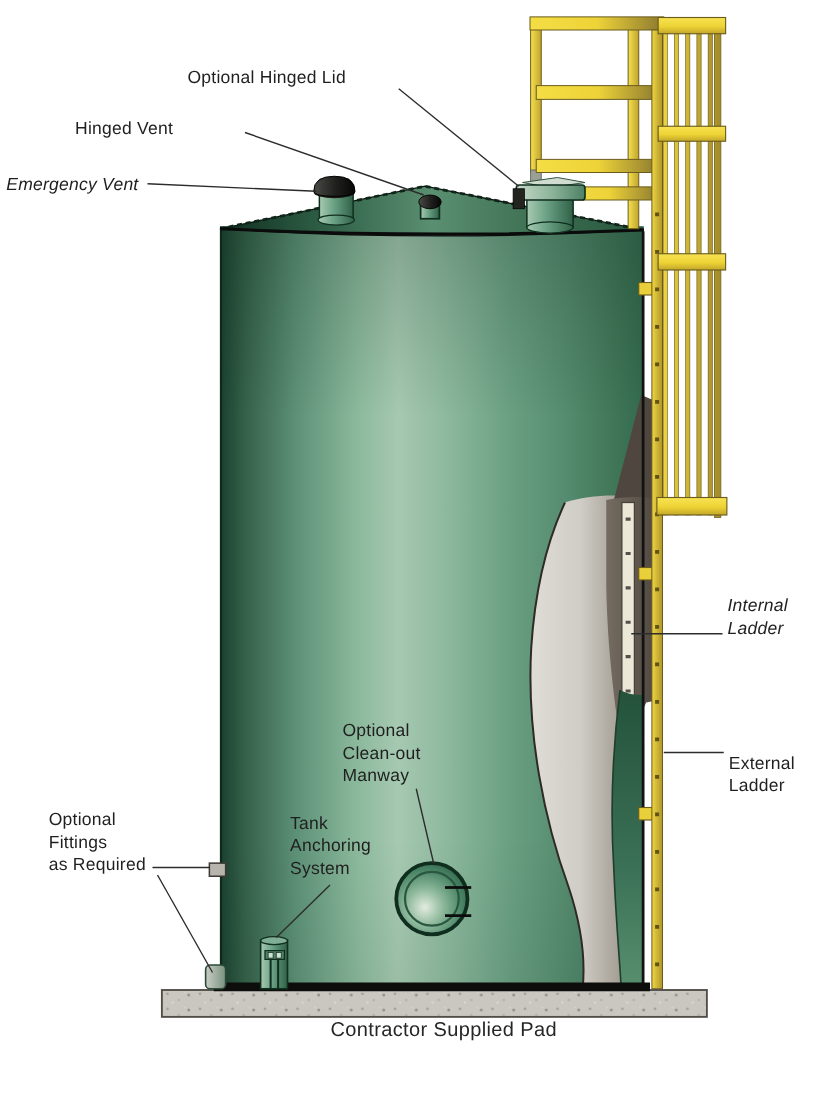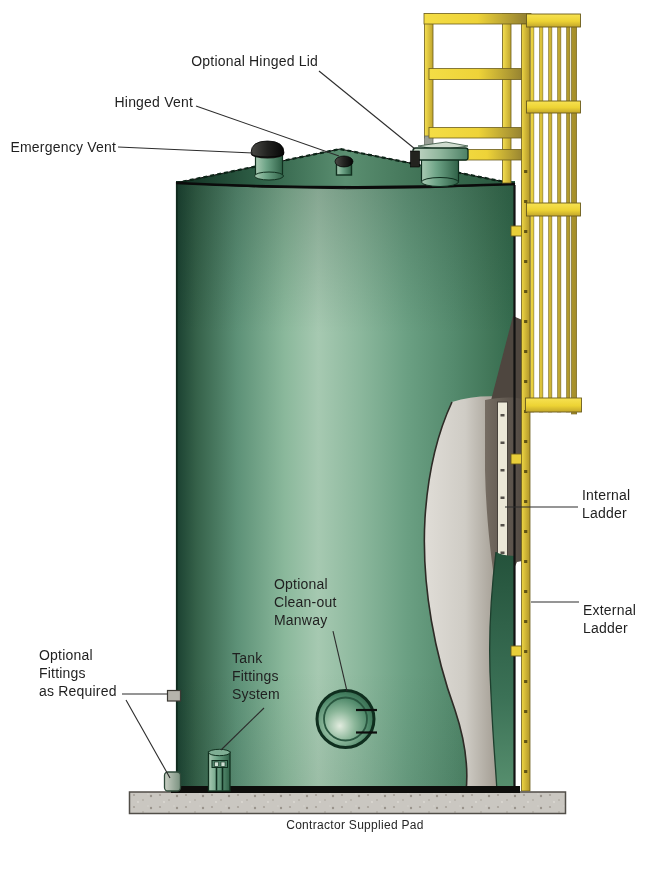--- a/index.html
+++ b/index.html
@@ -6,22 +6,22 @@
   #stage{
     position:relative;width:656px;height:877px;background:#ffffff;overflow:hidden;
     font-family:"Liberation Sans",sans-serif;
   }
   #art{position:absolute;left:0;top:0;}
   .label{
     position:absolute;
     font-size:14px;line-height:18px;color:#1f1f1f;
     white-space:pre-line;letter-spacing:0.2px;
   }
-  .label.align-right{text-align:right;}
-  .label.caption{font-size:12px;letter-spacing:0.3px;color:#262626;}
+  .label.align-right{}
+  .label.caption{font-size:16px;letter-spacing:0.3px;color:#262626;}
   .label.center{text-align:center;}
 </style>
 </head>
 <body>
 
 <div id="stage">
 
   <svg id="art" width="656" height="877" viewBox="0 0 656 877">
     <defs>
       <linearGradient id="bodyGrad" x1="0" y1="0" x2="1" y2="0">
@@ -244,34 +244,34 @@
       <line x1="122" y1="694" x2="168" y2="694"></line>
       <line x1="126" y1="700" x2="170" y2="778"></line>
       <line x1="264" y1="708" x2="221" y2="750"></line>
     </g>
   </svg>
 
   <div class="label align-right" style="left:150px;top:52px;width:168px;">Optional Hinged Lid</div>
 
   <div class="label align-right" style="left:60px;top:93px;width:133px;">Hinged Vent</div>
 
-  <div class="label align-right" style="left:5px;top:138px;width:111px;">Emergency Vent</div>
-
-  <div class="label" style="left:582px;top:486px;">Internal
+  <div class="label align-right" style="left:5px;top:138px;width:111px;font-style:italic;">Emergency Vent</div>
+
+  <div class="label" style="left:582px;top:475px;font-style:italic;">Internal
 Ladder</div>
 
   <div class="label" style="left:583px;top:573px;margin-top:28px;">External
 Ladder</div>
 
   <div class="label" style="left:274px;top:575px;">Optional
 Clean-out
 Manway</div>
 
   <div class="label" style="left:39px;top:646px;">Optional
 Fittings
 as Required</div>
 
   <div class="label" style="left:232px;top:649px;">Tank
-Fittings
+Anchoring
 System</div>
 
   <div class="label caption center" style="left:225px;top:816px;width:260px;">Contractor Supplied Pad</div>
 </div>
 
 </body></html>

